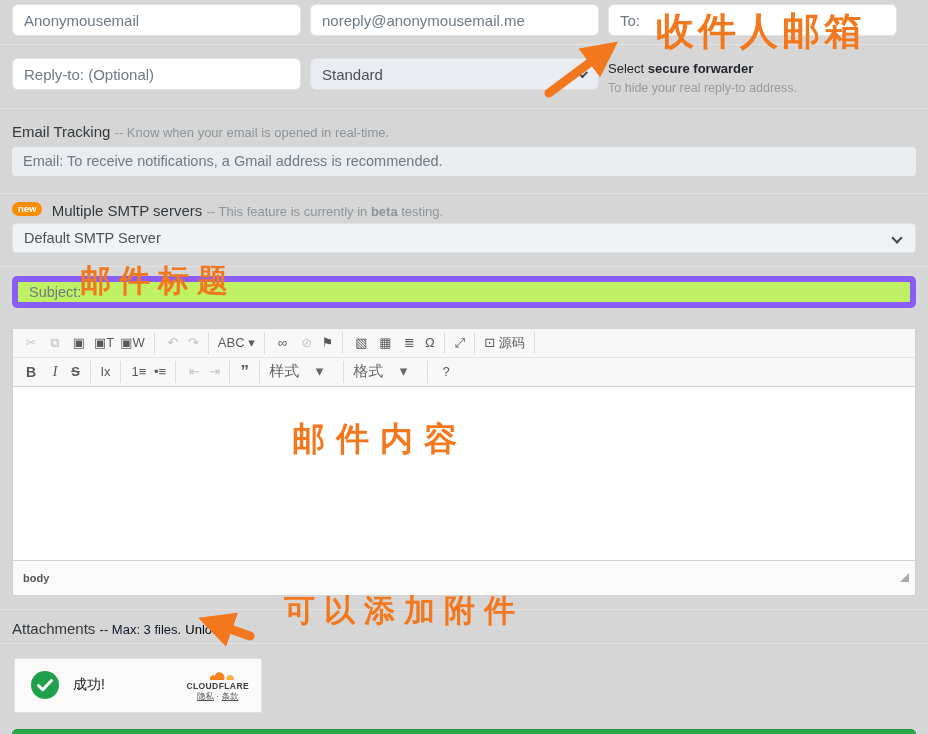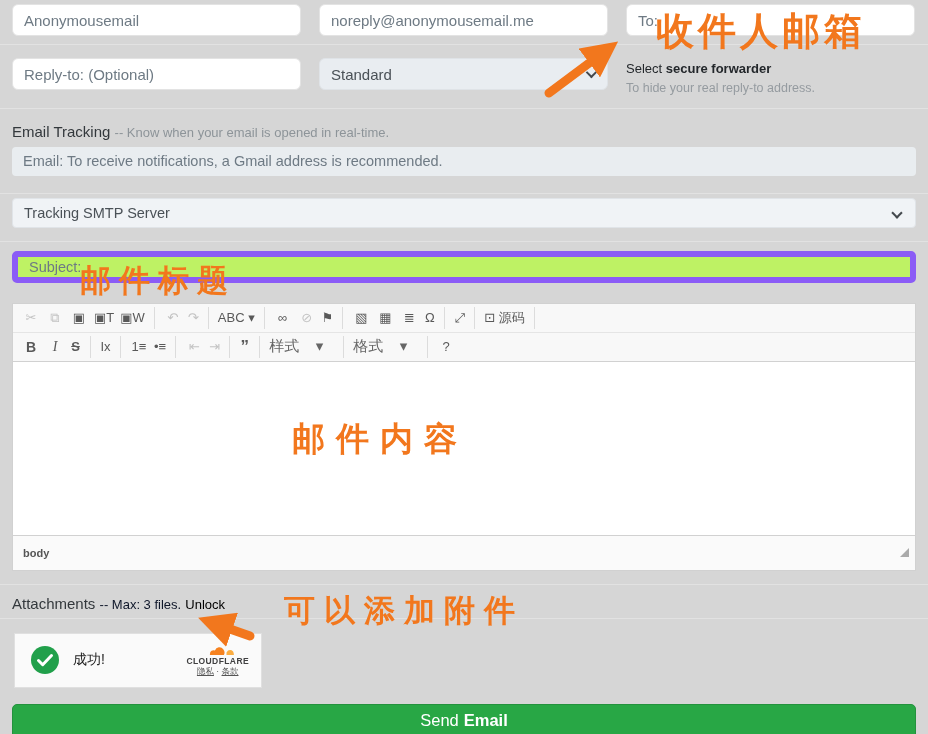--- a/index.html
+++ b/index.html
@@ -7,21 +7,21 @@
   body {
     font-family: "Liberation Sans", "DejaVu Sans", sans-serif;
     background:#d6d6d6; overflow:hidden;
   }
   .page { position:relative; width:928px; height:734px; overflow:hidden; }
 
   .inset { margin-left:12px; margin-right:12px; }
   hr.sep { border:0; border-top:1px solid #e2e2e2; height:0; }
 
   
-  .grid3 { display:grid; grid-template-columns: 289px 289px 289px; column-gap:18px; margin-left:12px; margin-right:12px; }
+  .grid3 { display:grid; grid-template-columns: 289px 289px 289px; column-gap:18px; margin-left:12px; margin-right:12px;gap:9px; }
   input.txt {
     width:100%; height:32px; border:1px solid #e3e3e3; border-radius:6px;
     background:#fff; padding:0 11px; font-size:15px; color:#6e7a84; outline:none;
     font-family: inherit;
   }
   input.txt::placeholder { color:#6e7a84; opacity:1; }
   .selectbox {
     position:relative; height:32px; border-radius:6px; background:#e9edf1;
     display:flex; align-items:center; padding:8px 11px; font-size:15px; color:#4a5157;
     border:1px solid #dfe3e7; cursor:pointer;
@@ -156,22 +156,27 @@
   <hr class="sep" style="margin-top:11px;">
 
   <div class="label-line inset" style="margin-top:14px;">
     <span>Email Tracking</span>
     <span class="desc">-- Know when your email is opened in real-time.</span>
   </div>
   <input class="wide-input" style="margin-top: 7px;" type="text" placeholder="Email: To receive notifications, a Gmail address is recommended.">
 
   <hr class="sep" style="margin-top:17px;">
 
+  <div class="label-line inset" style="margin-top:8px;">
+    <span class="badge-new">new</span>
+    <span>Multiple SMTP servers</span>
+    <span class="desc"><span>-- This feature is currently in </span><b>beta</b><span> testing.</span></span>
+  </div>
   <div class="smtp-select" style="margin-top:4px;">
-    <span>Tracking SMTP Server</span>
+    <span>Default SMTP Server</span>
     <span class="chev"></span>
   </div>
 
   <hr class="sep" style="margin-top:13px;">
 
   <input class="subject" style="margin-top: 9px;" type="text" placeholder="Subject:">
 
   <div class="editor" style="margin-top:20px;">
     <div class="tb-row">
         <span class="tb-btn disabled">✂</span>

